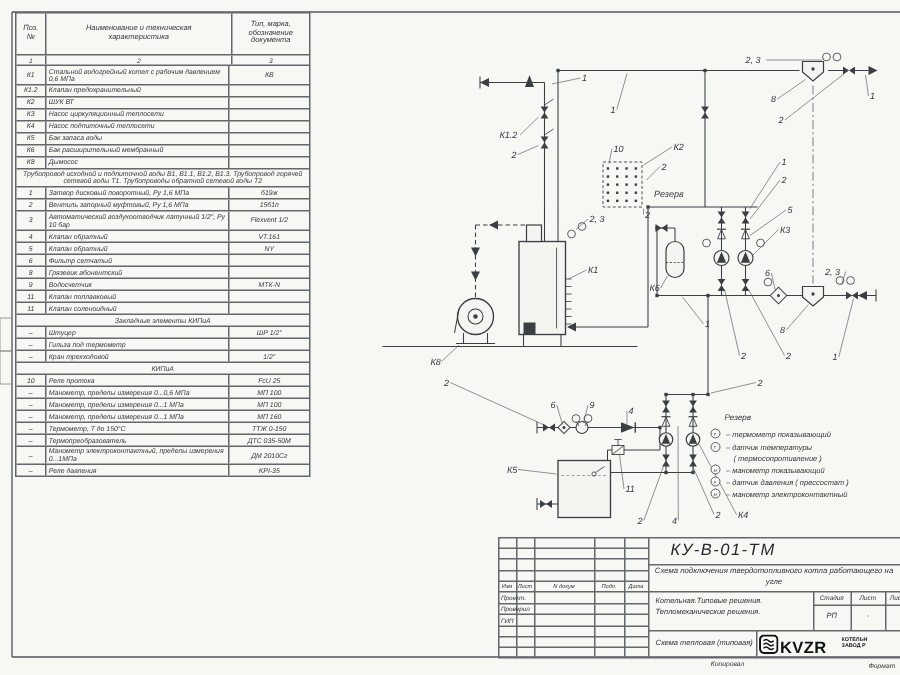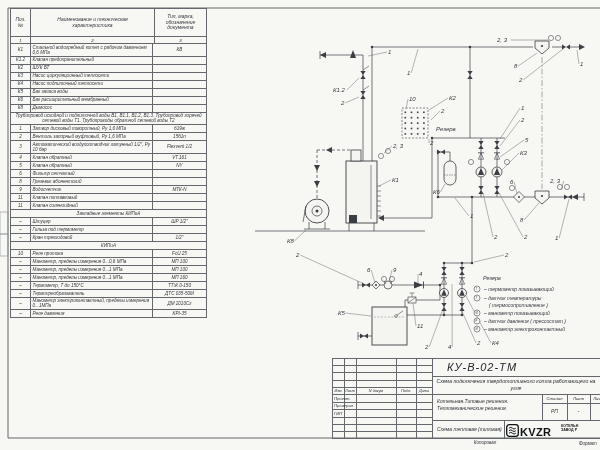--- a/index.html
+++ b/index.html
@@ -514,21 +514,21 @@
         <div class="vl" style="left: 356px; top: 358px; height: 80px;"></div>
         <div class="vl" style="left: 396px; top: 358px; height: 80px;"></div>
         <div class="vl" style="left: 416px; top: 358px; height: 80px;"></div>
         <div class="vl" style="left: 432px; top: 358px; height: 80px;"></div>
         <div class="vl" style="left: 542px; top: 394px; height: 26px;"></div>
         <div class="vl" style="left: 567px; top: 394px; height: 26px;"></div>
         <div class="vl" style="left: 590px; top: 394px; height: 26px;"></div>
         <div class="vl" style="left: 504px; top: 420px; height: 18px;"></div>
       </div>
 
-    <div class="txt docnum" style="left:447px;top:361px;">КУ-В-02-ТМ</div>
+    <div class="txt docnum" style="left:447px;top:361px;">КУ-В-01-ТМ</div>
     <div class="txt ttl" style="left:436px;top:378px;width:160px;">Схема подключения твердотопливного котла работающего на угле</div>
     <div class="txt obj" style="left:437px;top:398px;">Котельная.Типовые решения.</div>
     <div class="txt obj" style="left:437px;top:405px;">Тепломеханические решения.</div>
 
     <div class="txt slab" style="left:542px;top:396px;width:25px;">Стадия</div>
     <div class="txt slab" style="left:567px;top:396px;width:23px;">Лист</div>
     <div class="txt slab" style="left:590px;top:396px;width:22px;">Листов</div>
     <div class="txt sval" style="left:542px;top:408px;width:25px;">РП</div>
     <div class="txt sval" style="left:567px;top:408px;width:23px;">-</div>
     <div class="txt sval" style="left:590px;top:408px;width:22px;">-</div>

